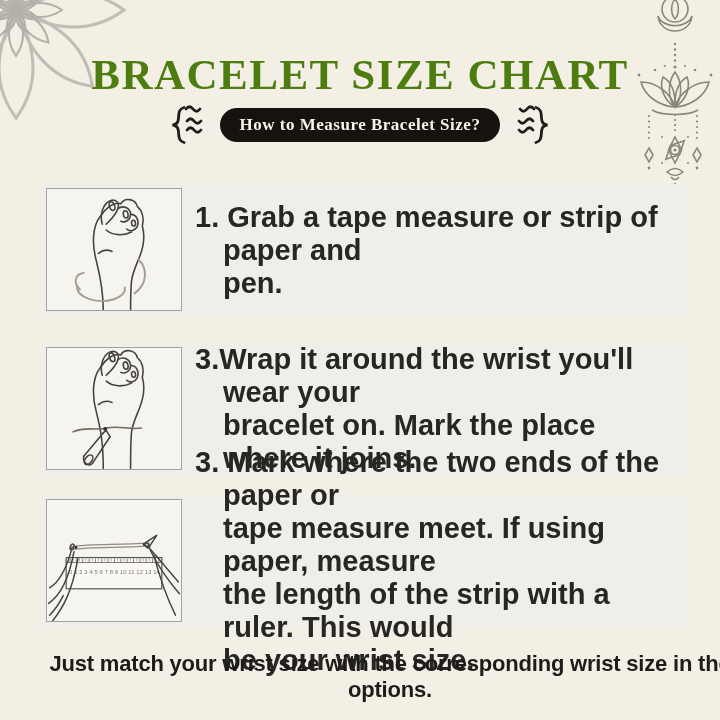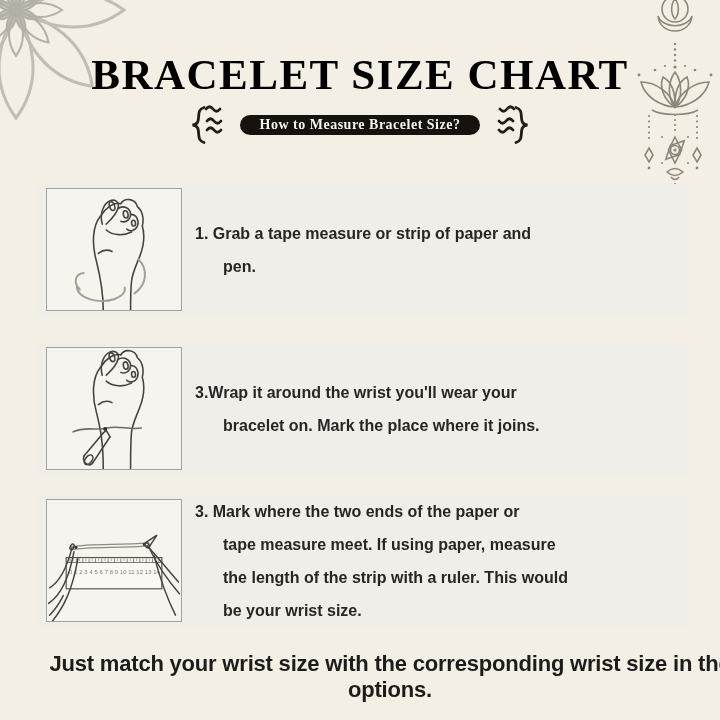--- a/index.html
+++ b/index.html
@@ -7,36 +7,36 @@
        font-family:"Liberation Sans","DejaVu Sans",sans-serif;}
   #canvas{position:relative;width:720px;height:720px;background:#f4efe4;overflow:hidden;}
 
   
   .mandala{position:absolute;left:0;top:0;}
   .lotus-drop{position:absolute;left:622px;top:0;}
 
   
   .title{position:absolute;top:50px;left:0;width:720px;text-align:center;
          font-family:"Liberation Serif","DejaVu Serif",serif;font-weight:700;
-         font-size:43px;letter-spacing:1.5px;color:#000000;}
+         font-size:43px;letter-spacing:1.5px;color:#4d7c0f;}
   .badge-bar{position:absolute;top:106px;left:0;width:720px;height:38px;
              display:flex;align-items:center;justify-content:center;gap:13px;}
-  .badge{background:#16130e;color:#f7f4ec;border-radius:17px;height:20px;
+  .badge{background:#16130e;color:#f7f4ec;border-radius:17px;height:34px;
          display:flex;align-items:center;padding:0 20px;
          font-family:"Liberation Serif","DejaVu Serif",serif;font-weight:700;
-         font-size:14px;letter-spacing:0.5px;white-space:nowrap;}
+         font-size:17px;letter-spacing:0.5px;white-space:nowrap;}
 
   
   .step-row{position:absolute;left:38px;width:650px;height:132px;background:#f0eee8;}
   .row-1{top:184px;} .row-2{top:343px;} .row-3{top:495px;}
   .ill-box{position:absolute;left:8px;top:4px;width:136px;height:123px;
            background:#f6f4ee;border:1px solid #a3a19b;box-sizing:border-box;}
   .step-text-wrap{position:absolute;left:157px;top:0;right:2px;height:100%;
                   display:flex;align-items:center;}
-  .step-text{margin:0;font-size:16px;line-height:33px;font-weight:600;color:#262624;
+  .step-text{margin:0;font-size:29px;line-height:33px;font-weight:600;color:#262624;
              white-space:pre-line;padding-left:28px;text-indent:-28px;}
 
   
   .footer-note{position:absolute;top:651px;left:0;width:720px;text-align:center;
                font-size:22px;font-weight:700;color:#1d1c1a;letter-spacing:-0.2px;margin-left:30px;}
 
   svg{display:block;}
 </style>
 </head>
 <body>

